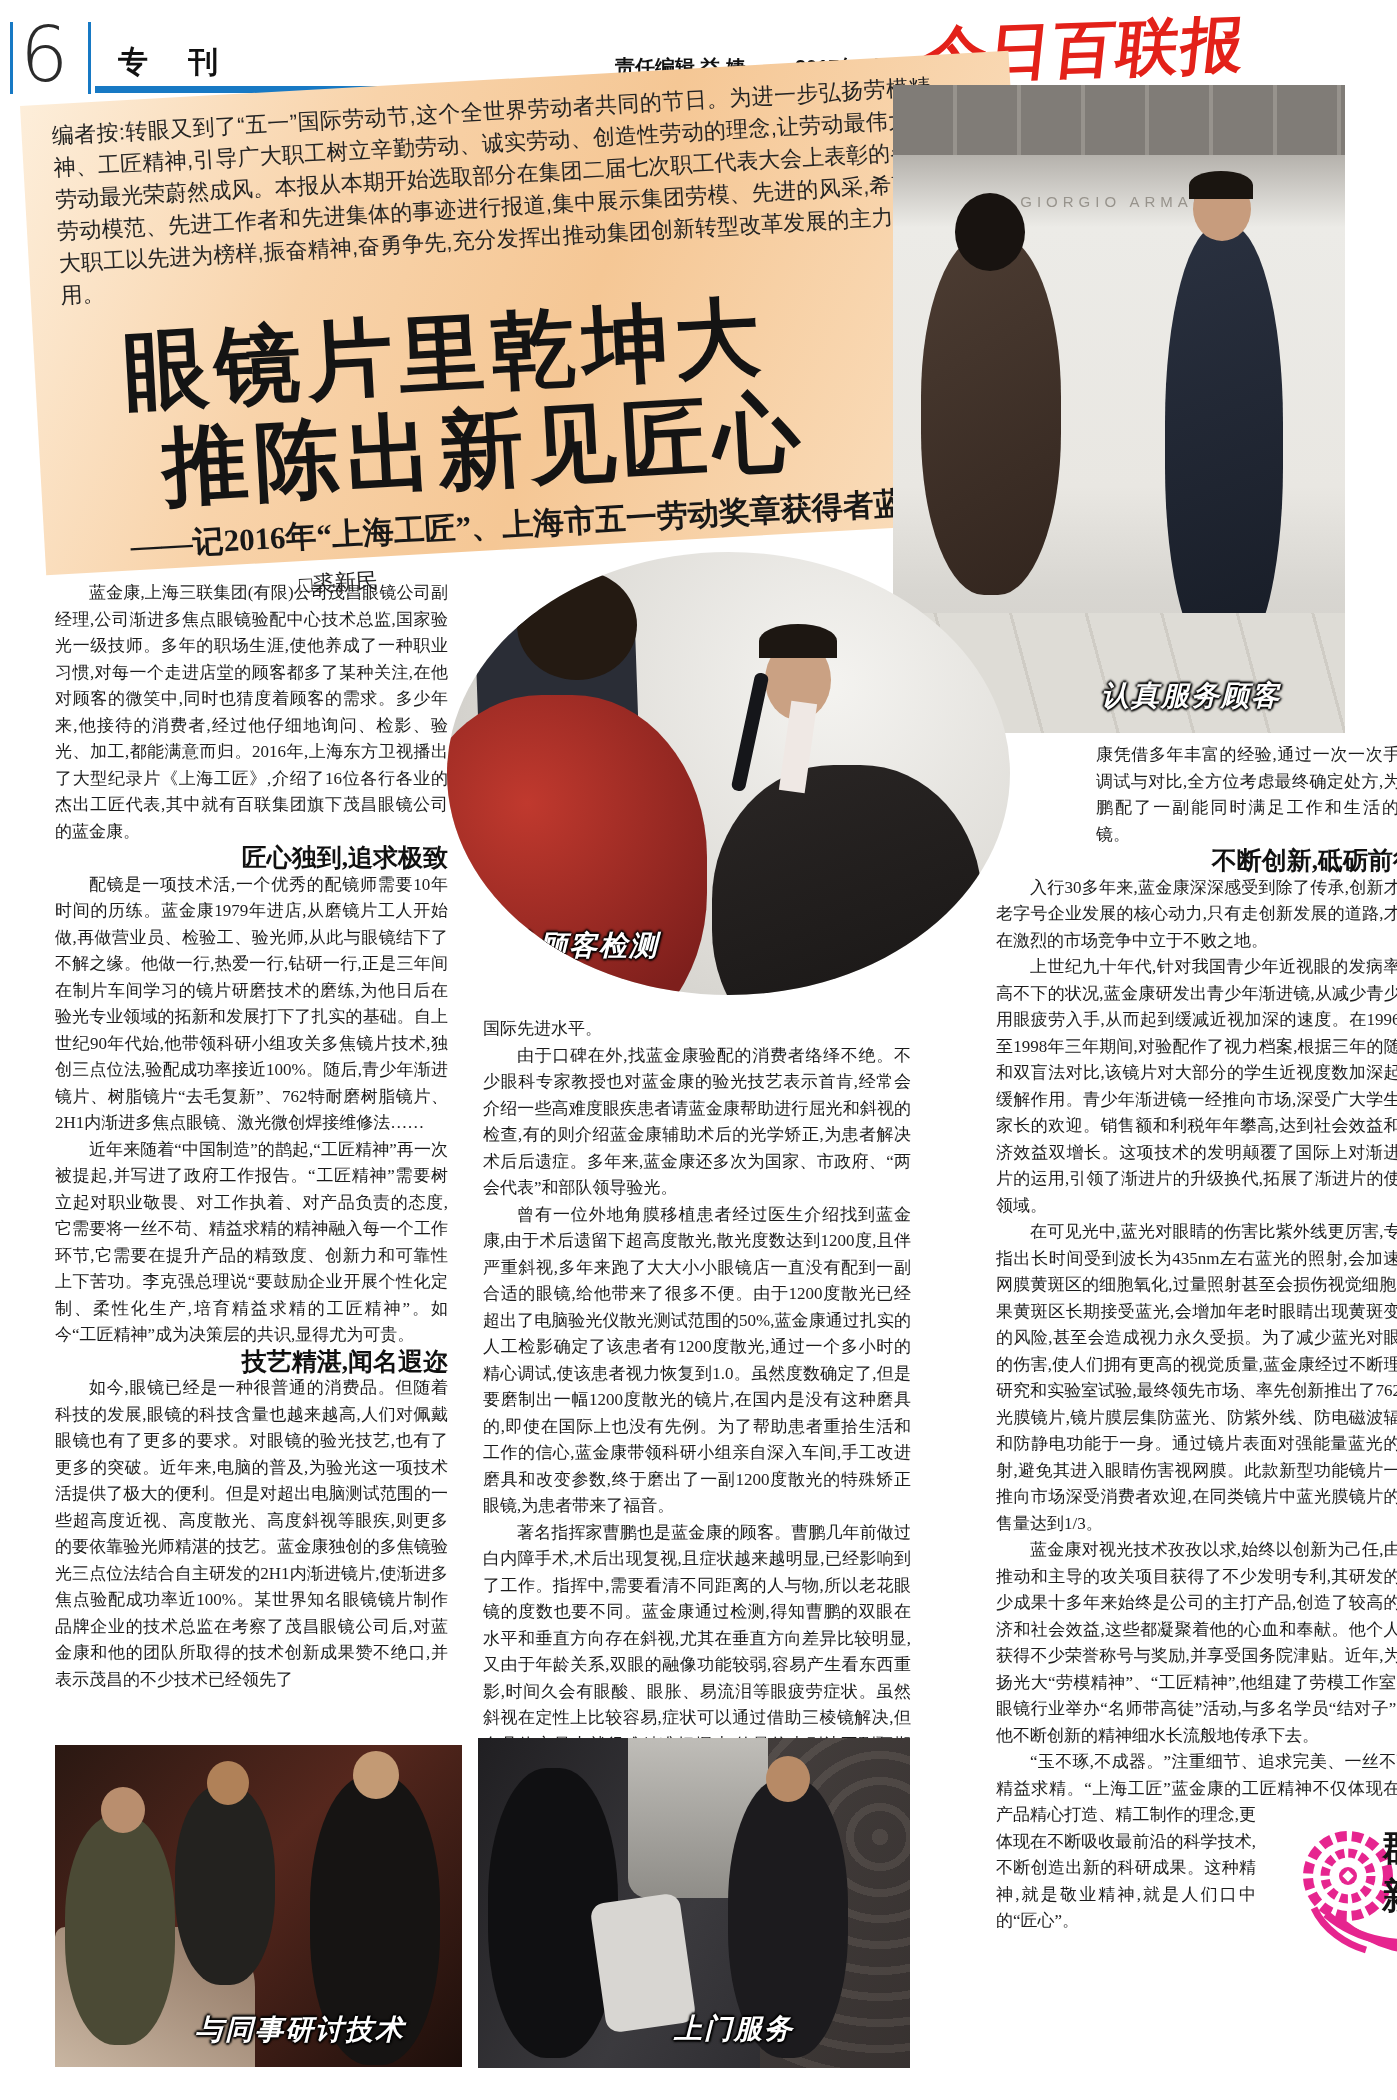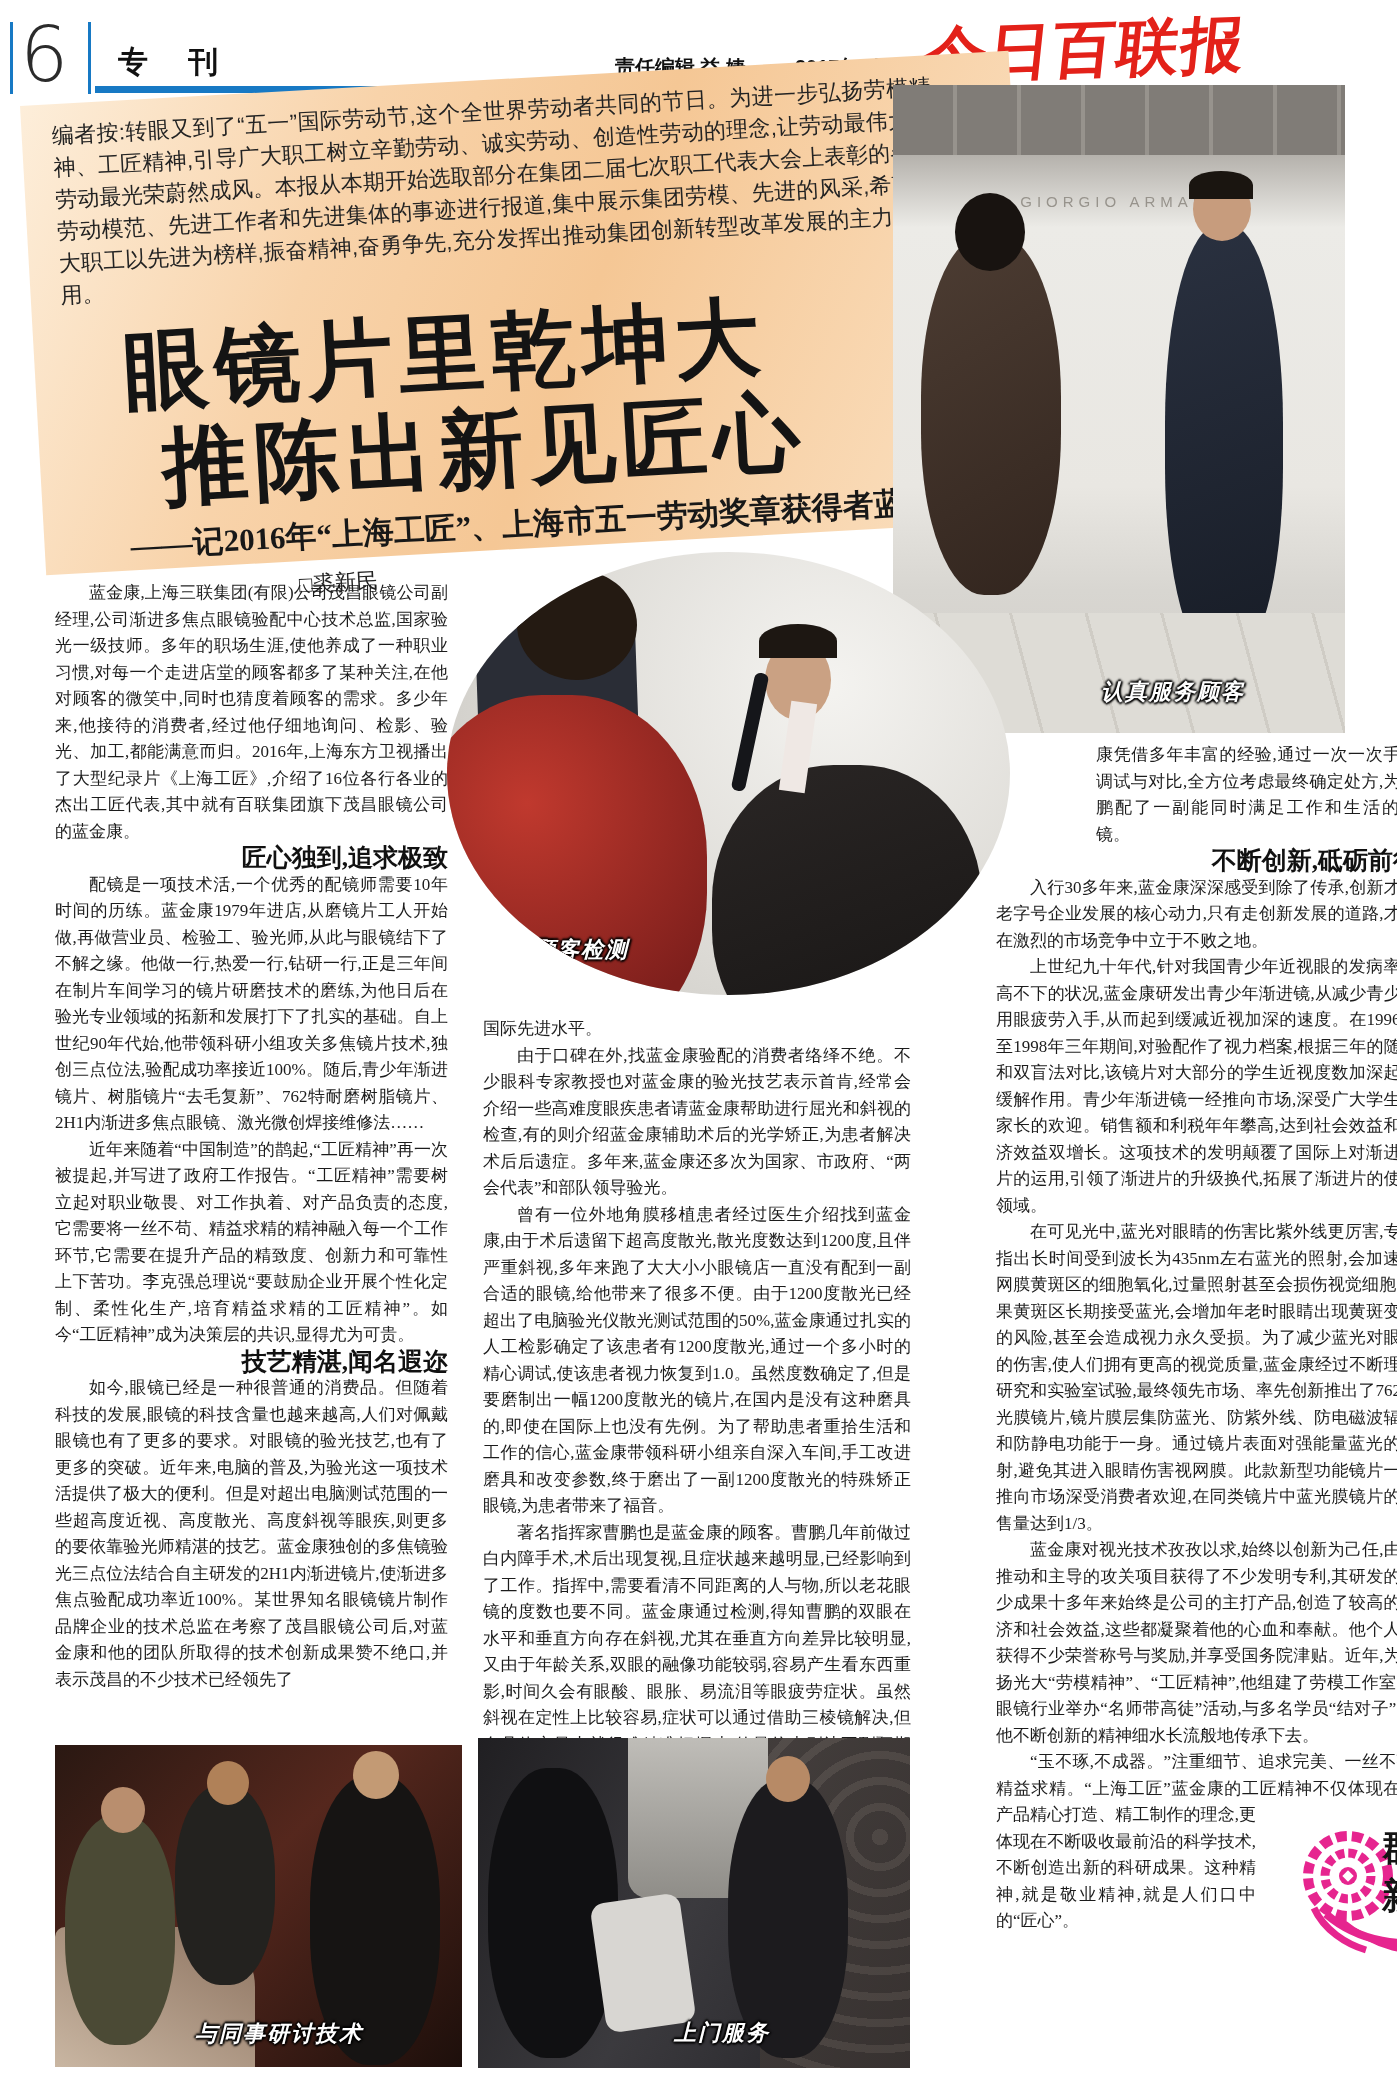--- a/index.html
+++ b/index.html
@@ -31,21 +31,21 @@
   .headline{font-weight:900;font-size:86px;line-height:1.1;letter-spacing:6px;color:#141414;
              font-family:"DejaVu Sans","Liberation Sans",sans-serif;white-space:nowrap;}
   #headline-1{margin:16px 0 0 58px;}
   #headline-2{margin:2px 0 0 92px;}
   #subhead{margin:10px 0 0 56px;font-size:31px;font-weight:bold;color:#181818;white-space:nowrap;
              font-family:"Liberation Serif",serif;}
   #byline{margin:12px 0 0 222px;font-size:22px;color:#222;}
 
   
   .photo{position:absolute;overflow:hidden;z-index:2;}
-  .ph-caption{position:absolute;color:#ffffff;font-weight:bold;font-size:22px;letter-spacing:2px;
+  .ph-caption{position:absolute;color:#ffffff;font-weight:bold;font-size:28px;letter-spacing:2px;
       font-family:"Liberation Serif",serif;font-style:italic;white-space:nowrap;z-index:5;
       text-shadow:-2px 0 2px #000,2px 0 2px #000,0 -2px 2px #000,0 2px 2px #000;}
   .shape{position:absolute;}
 
   #photo-store{left:893px;top:85px;width:452px;height:648px;
       background:linear-gradient(180deg,#8e8a85 0%,#a7a39d 8%,#ecebe7 22%,#e9e7e2 62%,#d8d6d1 78%,#cfccc6 100%);}
   #store-sign{position:absolute;left:0;top:108px;width:100%;text-align:center;color:#97938c;
       font-size:15px;letter-spacing:5px;font-family:"Liberation Sans",sans-serif;}
   #photo-exam{left:447px;top:552px;width:563px;height:443px;border-radius:50%;
       background:radial-gradient(circle at 68% 30%,#f4f3f0 0%,#dedcd7 55%,#c8c6c1 100%);z-index:3;}

